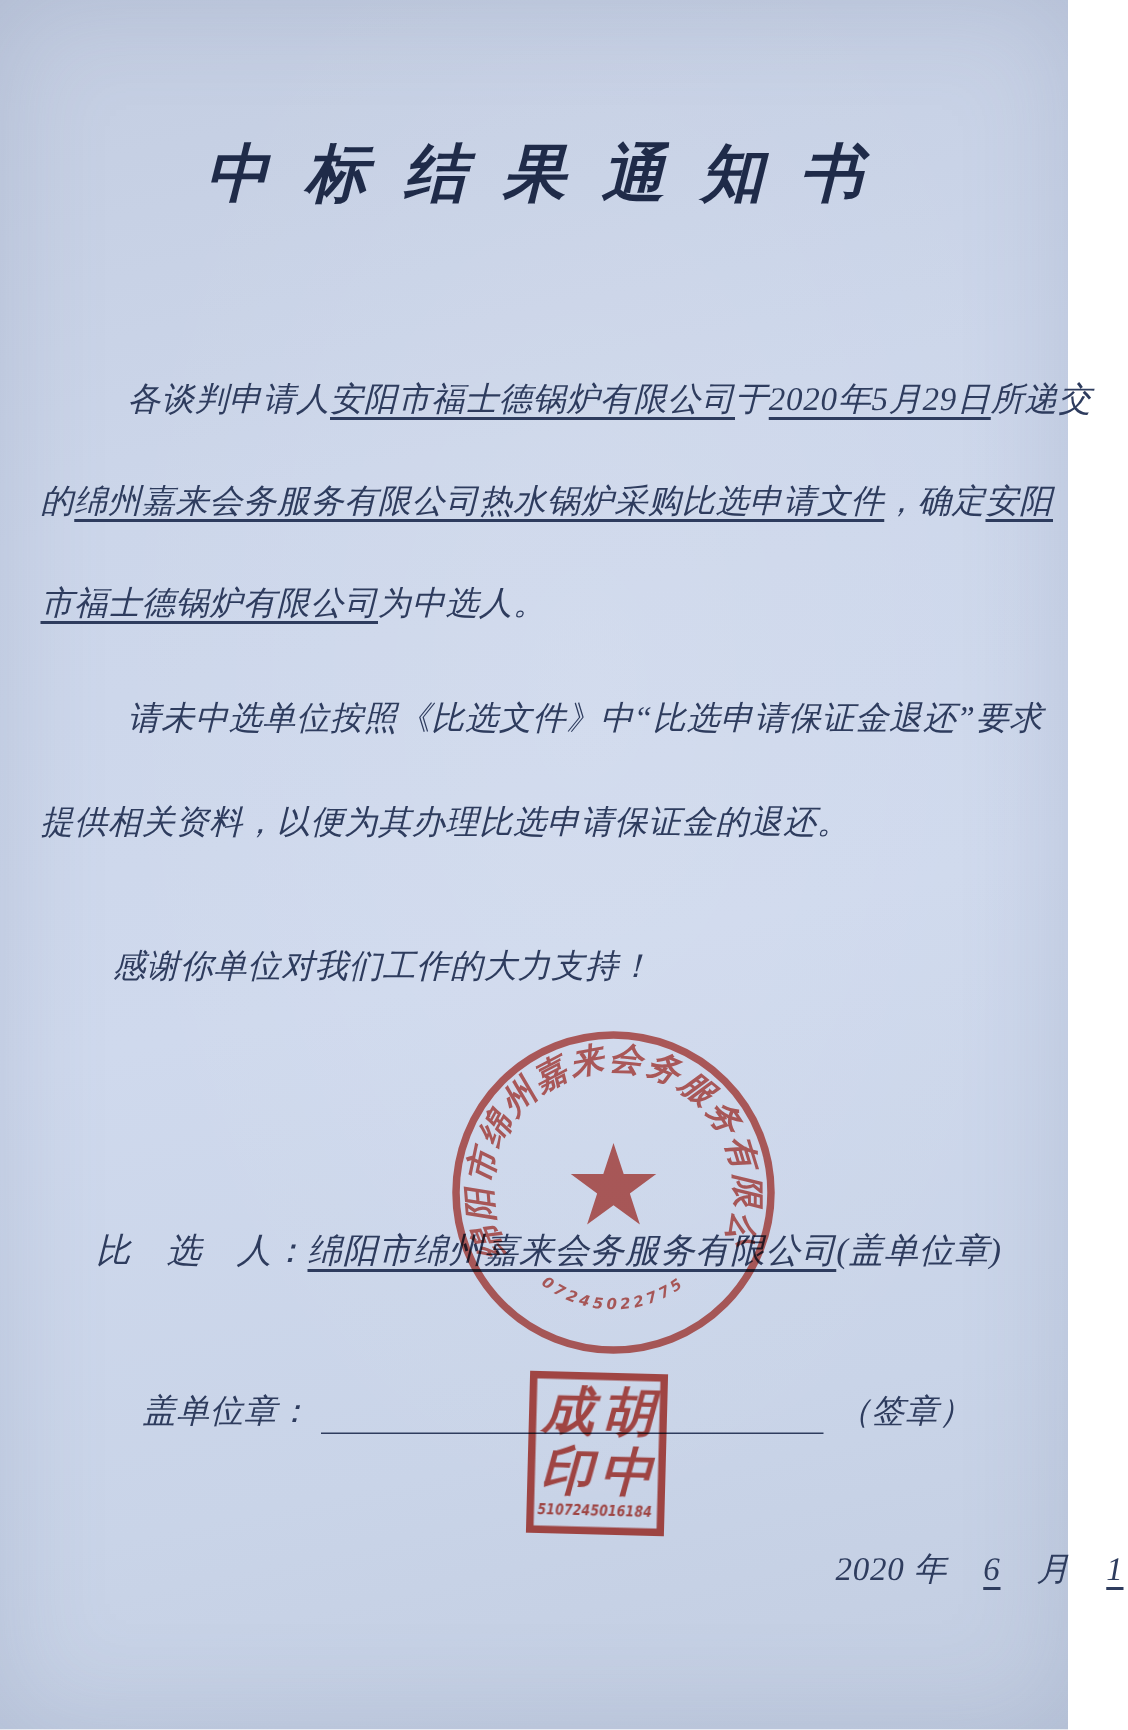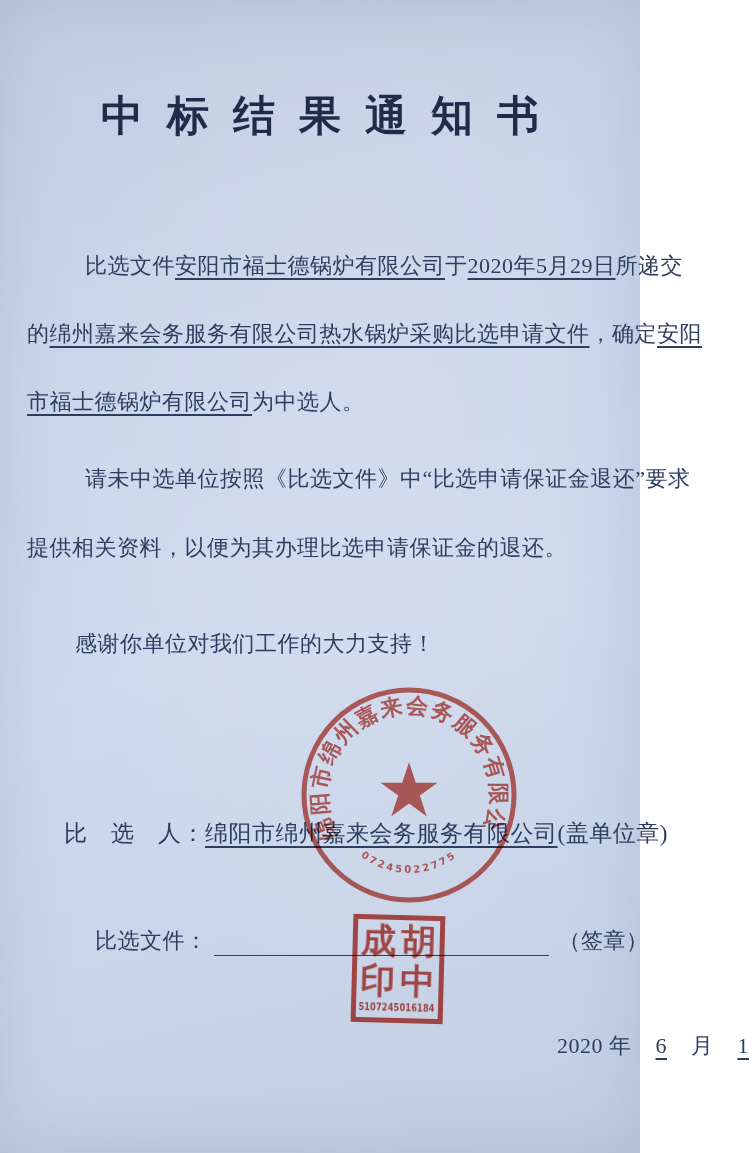--- a/index.html
+++ b/index.html
@@ -8,25 +8,26 @@
     --stamp-red:#c23a30;
     --paper:#cbd5e9;
   }
   *{margin:0;padding:0;box-sizing:border-box;}
   html,body{width:752px;height:1153px;overflow:hidden;}
   body{
     font-family:"Liberation Serif","DejaVu Serif",serif;
     color:var(--ink);
   }
   .page{
-    position:relative;width:640px;height:1153px;
+    position:relative;width:712px;height:1153px;
     background:
       radial-gradient(ellipse at 55% 40%, rgba(255,255,255,0.10), rgba(0,0,0,0) 60%),
       linear-gradient(168deg,#c3cde1 0%,#ccd6ea 28%,#cfd9ed 55%,#c9d4e8 80%,#c2cde1 100%);
     box-shadow:inset 0 0 70px rgba(110,122,155,0.22);
+    font-style:italic;
   }
   .line{
     position:absolute;
     font-size:22px;
     letter-spacing:0.5px;
     white-space:nowrap;
     color:var(--ink);
   }
   .title{
     position:absolute;top:88px;left:0;width:100%;
@@ -93,42 +94,42 @@
 </style>
 </head>
 <body>
 
 <div class="page">
 
   <div class="title">中标结果通知书</div>
 
 
   <div class="line" style="left:85px;top:251px;">
-    <span>比选文件</span><span class="u">安阳市福士德锅炉有限公司</span><span>于</span><span class="u">2020年5月29日</span><span>所递交</span>
+    <span>各谈判申请人</span><span class="u">安阳市福士德锅炉有限公司</span><span>于</span><span class="u">2020年5月29日</span><span>所递交</span>
   </div>
 
   <div class="line" style="left:27px;top:387px;">
     <span class="u">市福士德锅炉有限公司</span><span>为中选人。</span>
   </div>
 
   <div class="line" style="left:27px;top:319px;">
     <span>的</span><span class="u">绵州嘉来会务服务有限公司热水锅炉采购比选申请文件</span><span>，确定</span><span class="u">安阳</span>
   </div>
 
   <div class="line" style="left:85px;top:464px;">请未中选单位按照《比选文件》中“比选申请保证金退还”要求</div>
   <div class="line" style="left:27px;top:533px;">提供相关资料，以便为其办理比选申请保证金的退还。</div>
 
   <div class="line" style="left:64px;top:818px;font-size:23px;">
     <span>比　选　人：</span><span class="u">绵阳市绵州嘉来会务服务有限公司</span><span>(盖单位章)</span>
   </div>
 
   <div class="line" style="left:75px;top:629px;">感谢你单位对我们工作的大力支持！</div>
 
   <div class="line" style="left:95px;top:926px;">
-    <span>比选文件：</span><span class="blank-underline"></span><span>（签章）</span>
+    <span>盖单位章：</span><span class="blank-underline"></span><span>（签章）</span>
   </div>
 
   <div class="line" style="left:537px;top:1031px;">
     <span class="date-seg">2020 年</span><span class="u-num">6</span><span class="date-seg">月</span><span class="u-num">1</span><span class="date-seg">日</span>
   </div>
 
   <svg class="stamp round-stamp" viewBox="0 0 230 230">
     <circle class="ring" cx="115" cy="115" r="105"></circle>
     <polygon class="star" points="115,82 108.2,102.7 86.5,102.7 104.1,115.6 97.4,136.3 115,123.5 132.6,136.3 125.9,115.6 143.5,102.7 121.8,102.7"></polygon>
     <defs>

